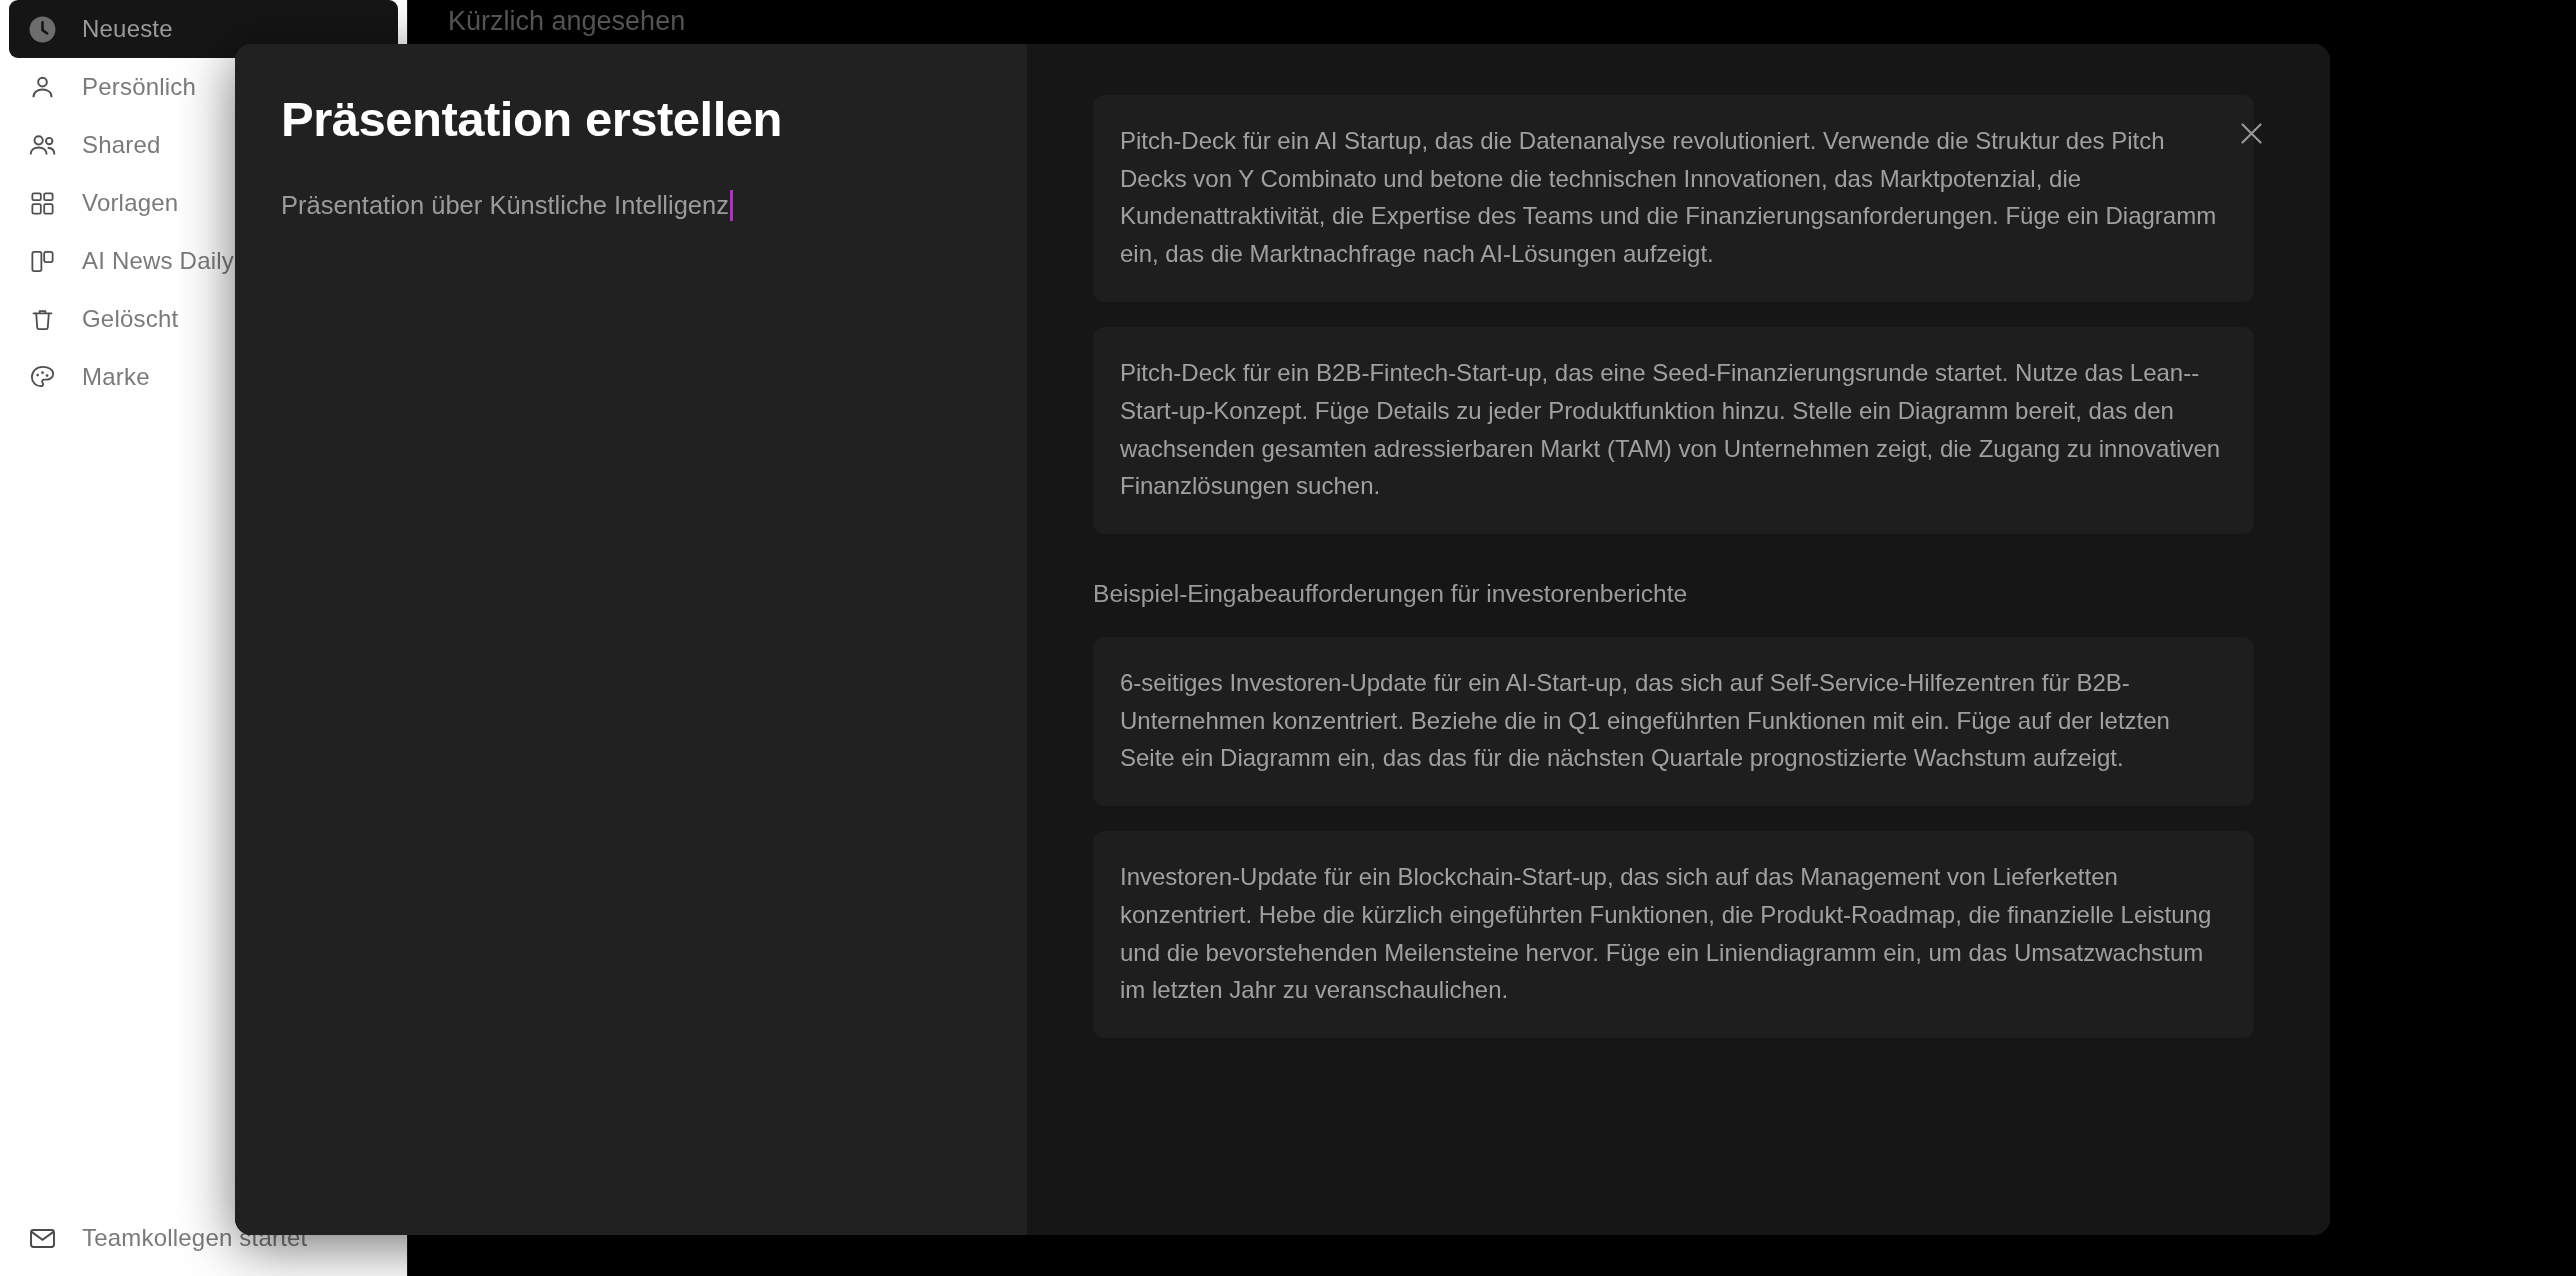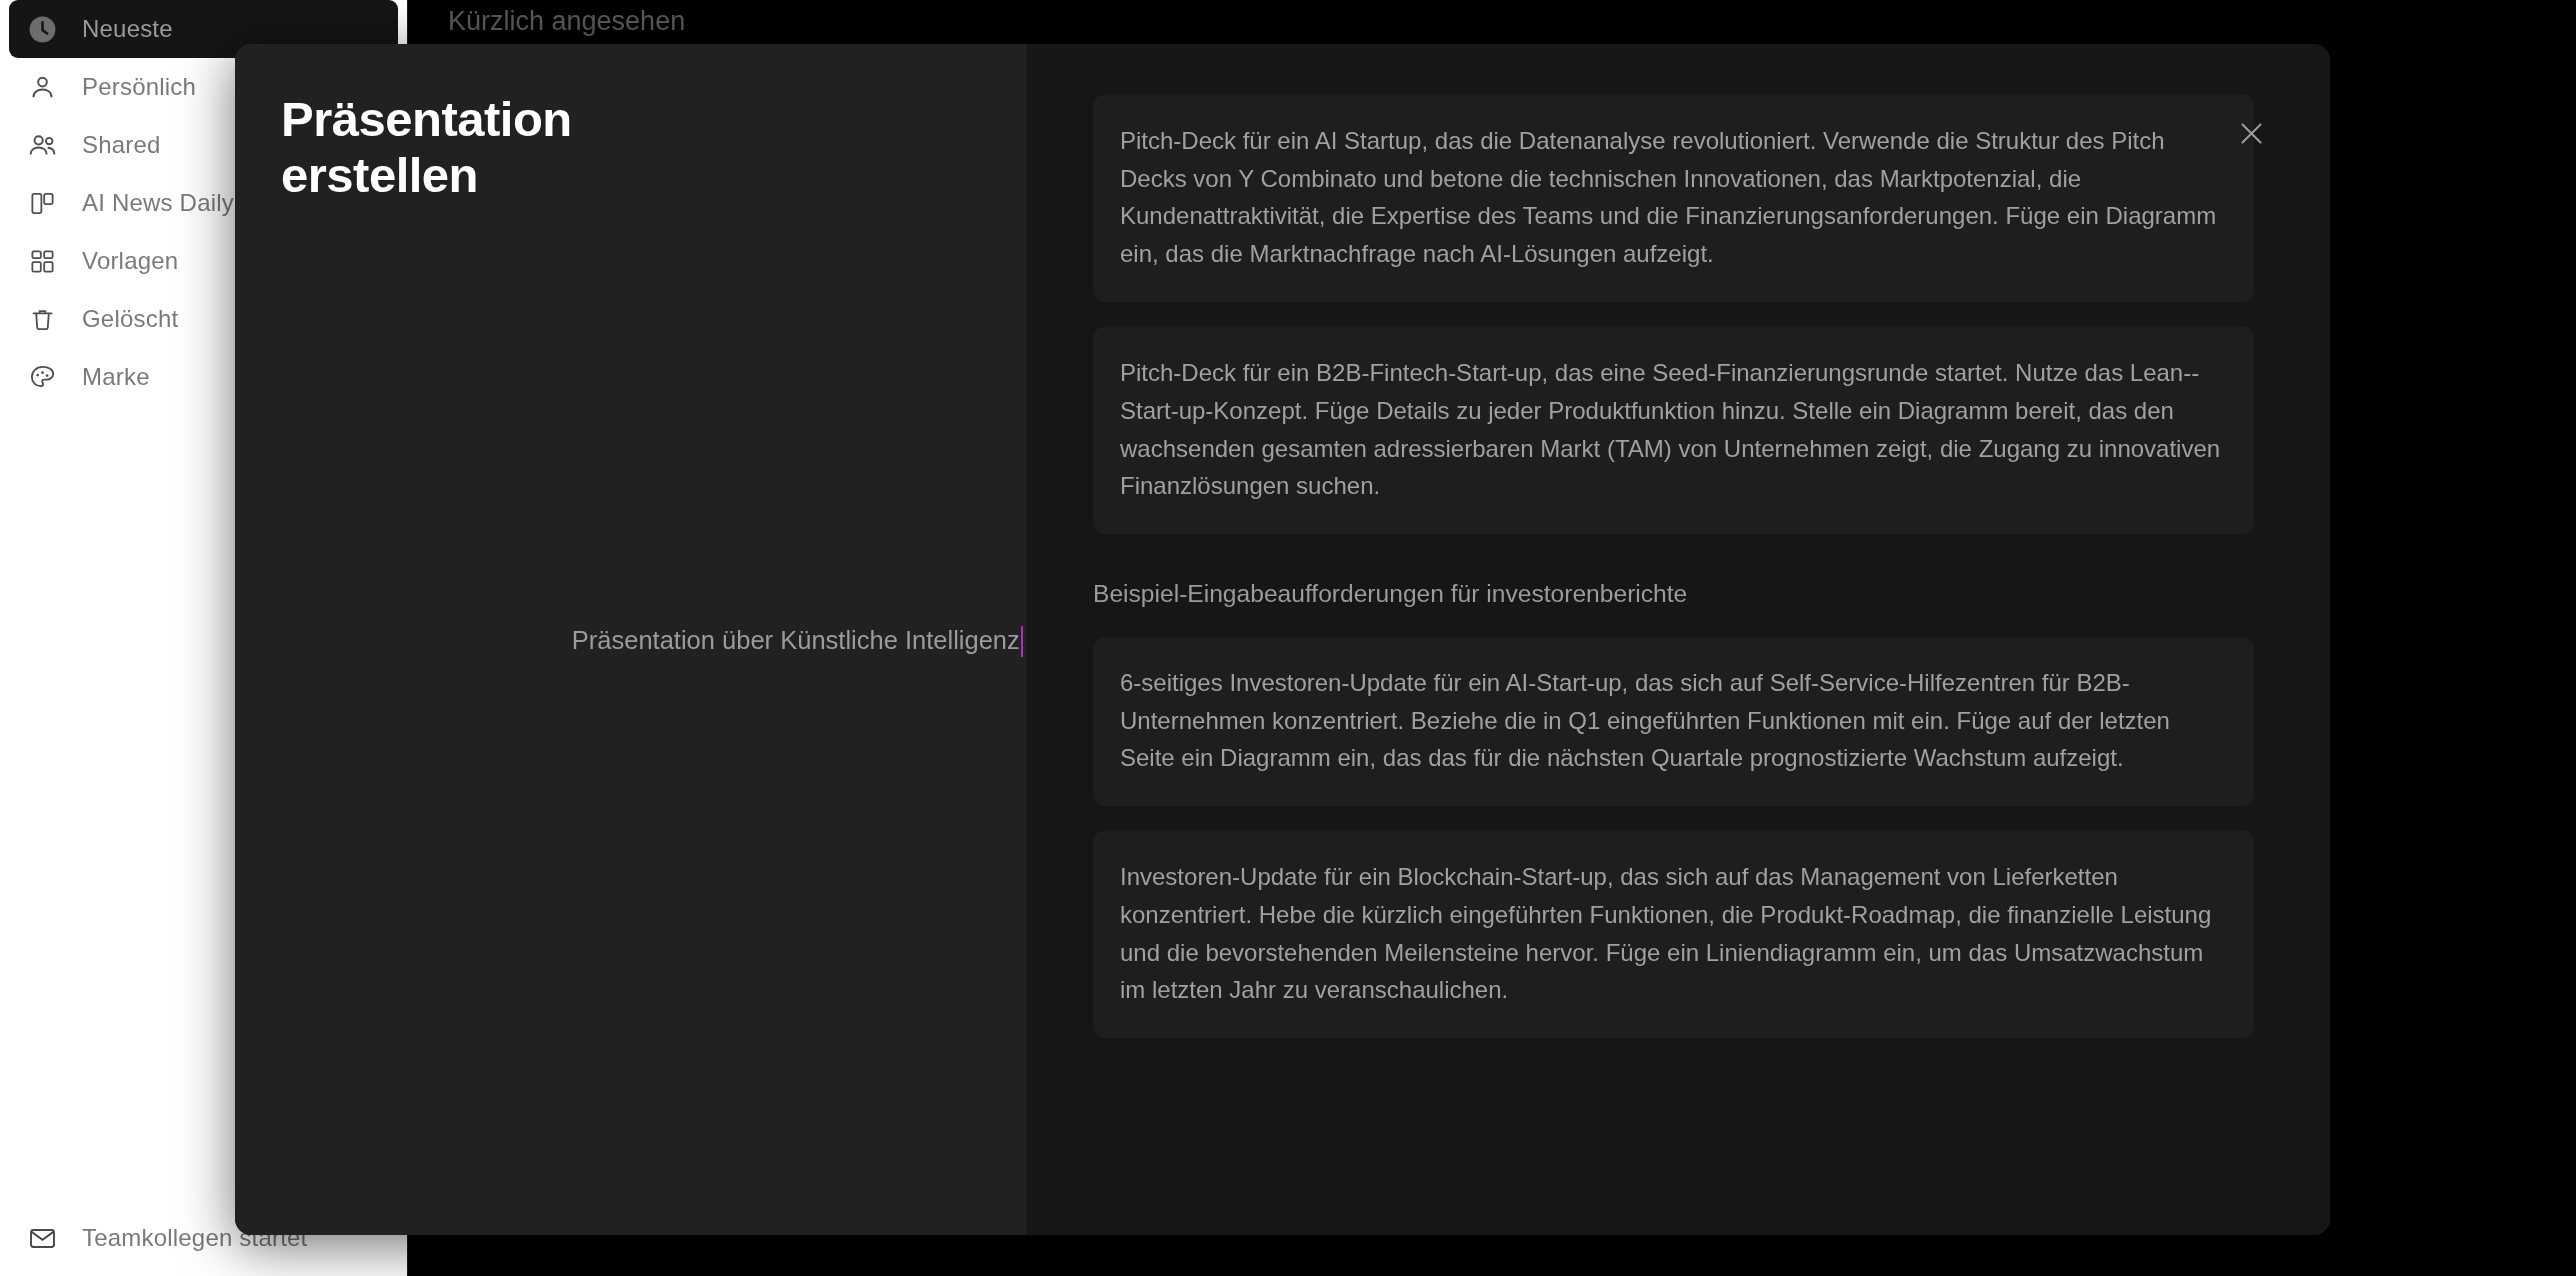--- a/index.html
+++ b/index.html
@@ -89,21 +89,21 @@
     box-shadow: 0 11px 55px rgba(0,0,0,0.55);
   }
 
   .modal-left {
     width: 792px;
     flex: 0 0 792px;
     background: #212121;
     position: relative;
     padding: 47px 44px 44px 46px;
     display: flex;
-    flex-direction: row;
+    flex-direction: column;
   }
 
   .modal-title {
     color: #ffffff;
     font-size: 49px;
     font-weight: 700;
     letter-spacing: -0.5px;
     line-height: 1.15;
     margin-bottom: 42px;
   }
@@ -228,36 +228,36 @@
                 <path d="M2.8 19c0-3.6 2.8-5.5 6.2-5.5s6.2 1.9 6.2 5.5"></path>
                 <circle cx="17.2" cy="8.6" r="2.5"></circle>
                 <path d="M16 13.8c3 .1 5.2 1.9 5.2 5.2"></path>
               </svg>
             </span>
             <span>Shared</span>
           </div>
           <div class="sidebar-item">
             <span class="icon">
               <svg width="27" height="27" viewBox="0 0 24 24" fill="none" stroke="#4f4f4f" stroke-width="1.6">
-                <rect x="3" y="3.5" width="8" height="17" rx="1.6"></rect>
-                <rect x="13.5" y="3.5" width="7.5" height="9" rx="1.6"></rect>
-              </svg>
-            </span>
-            <span>AI News Daily</span>
-          </div>
-          <div class="sidebar-item">
-            <span class="icon">
-              <svg width="27" height="27" viewBox="0 0 24 24" fill="none" stroke="#4f4f4f" stroke-width="1.6">
                 <rect x="3" y="3" width="7.5" height="6" rx="1.3"></rect>
                 <rect x="13.5" y="3" width="7.5" height="6" rx="1.3"></rect>
                 <rect x="3" y="12.5" width="7.5" height="8.5" rx="1.3"></rect>
                 <rect x="13.5" y="12.5" width="7.5" height="8.5" rx="1.3"></rect>
               </svg>
             </span>
             <span>Vorlagen</span>
+          </div>
+          <div class="sidebar-item">
+            <span class="icon">
+              <svg width="27" height="27" viewBox="0 0 24 24" fill="none" stroke="#4f4f4f" stroke-width="1.6">
+                <rect x="3" y="3.5" width="8" height="17" rx="1.6"></rect>
+                <rect x="13.5" y="3.5" width="7.5" height="9" rx="1.6"></rect>
+              </svg>
+            </span>
+            <span>AI News Daily</span>
           </div>
           <div class="sidebar-item">
             <span class="icon">
               <svg width="27" height="27" viewBox="0 0 24 24" fill="none" stroke="#4f4f4f" stroke-width="1.6" stroke-linecap="round">
                 <path d="M4 6.6h16"></path>
                 <path d="M9.5 6.4V4.6h5v1.8"></path>
                 <path d="M6.4 6.8l.9 12.2c.05.9.7 1.5 1.6 1.5h6.2c.9 0 1.55-.6 1.6-1.5l.9-12.2"></path>
               </svg>
             </span>
             <span>Gelöscht</span>

